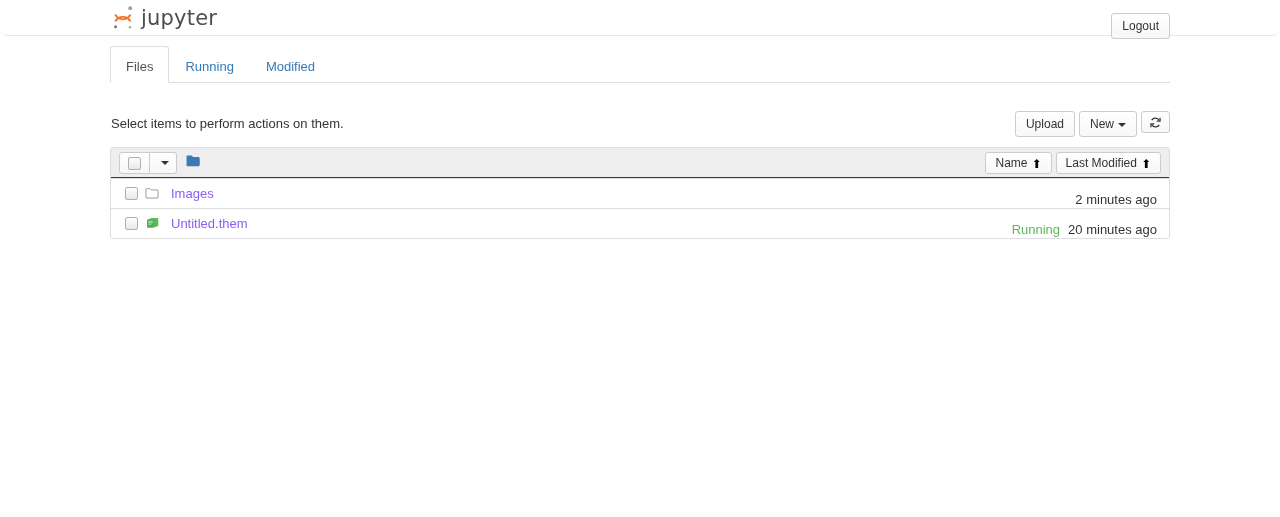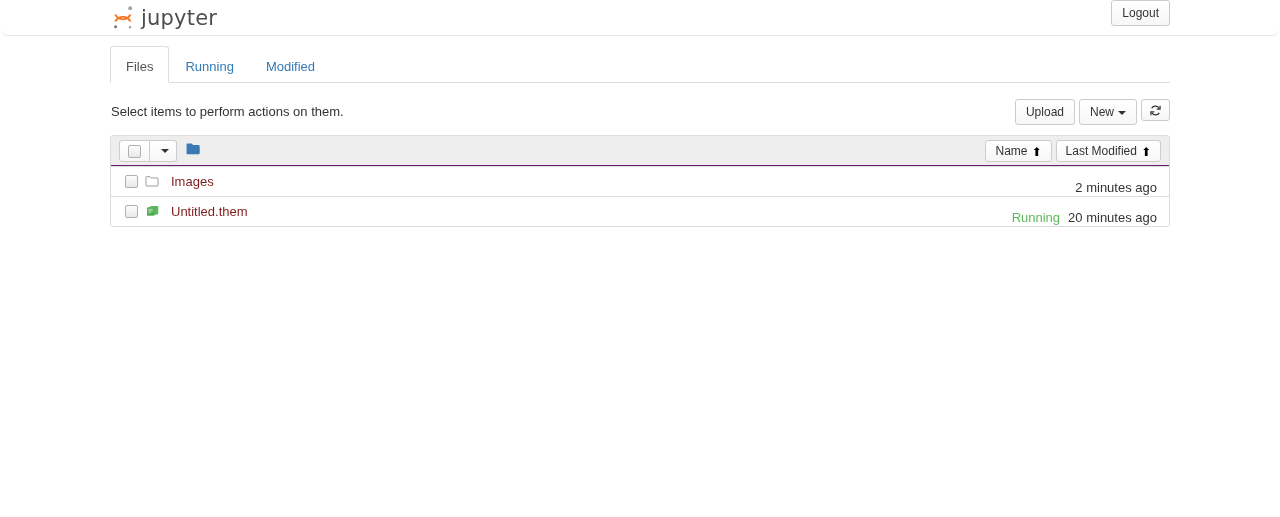--- a/index.html
+++ b/index.html
@@ -50,21 +50,21 @@
     font-size: 21px;
     color: #4e4e4e;
     letter-spacing: 0.2px;
     line-height: 1;
     font-weight: 400;
   }
 
   #logout-wrap {
     position: absolute;
     right: 0px;
-    top: 0;
+    top: 13px;
     margin-left: 36px;
   }
   .btn {
     display: inline-block;
     font-family: "Liberation Sans", sans-serif;
     font-size: 12px;
     line-height: 1.42;
     color: #333;
     background: #ffffff;
     background-image: linear-gradient(to bottom, #ffffff 0%, #f7f7f7 100%);
@@ -112,21 +112,21 @@
     background: #ffffff;
     border: 1px solid #dddddd;
     border-bottom-color: #ffffff;
     cursor: default;
   }
 
   
   #toolbar-row {
     position: relative;
     height: 30px;
-    margin-top: 16px;
+    margin-top: 28px;
   }
   #alternate_upload-msg {
     position: absolute;
     left: 1px;
     top: 5px;
     font-size: 13px;
     color: #333333;
   }
   #toolbar-right {
     position: absolute;
@@ -236,21 +236,21 @@
     display: flex; align-items: center;
     padding-left: 6px;
   }
   .item-icon {
     width: 22px;
     display: flex; align-items: center; justify-content: flex-start;
     margin-left: 4px;
   }
   .item-name {
     font-size: 13px;
-    color: #7f1d1d;
+    color: #8b5cf6;
     text-decoration: none;
     margin-left: 4px;
   }
   .item-right {
     position: absolute;
     right: 12px;
     top: 0;
     height: 40px;
     display: flex;
     align-items: center;

